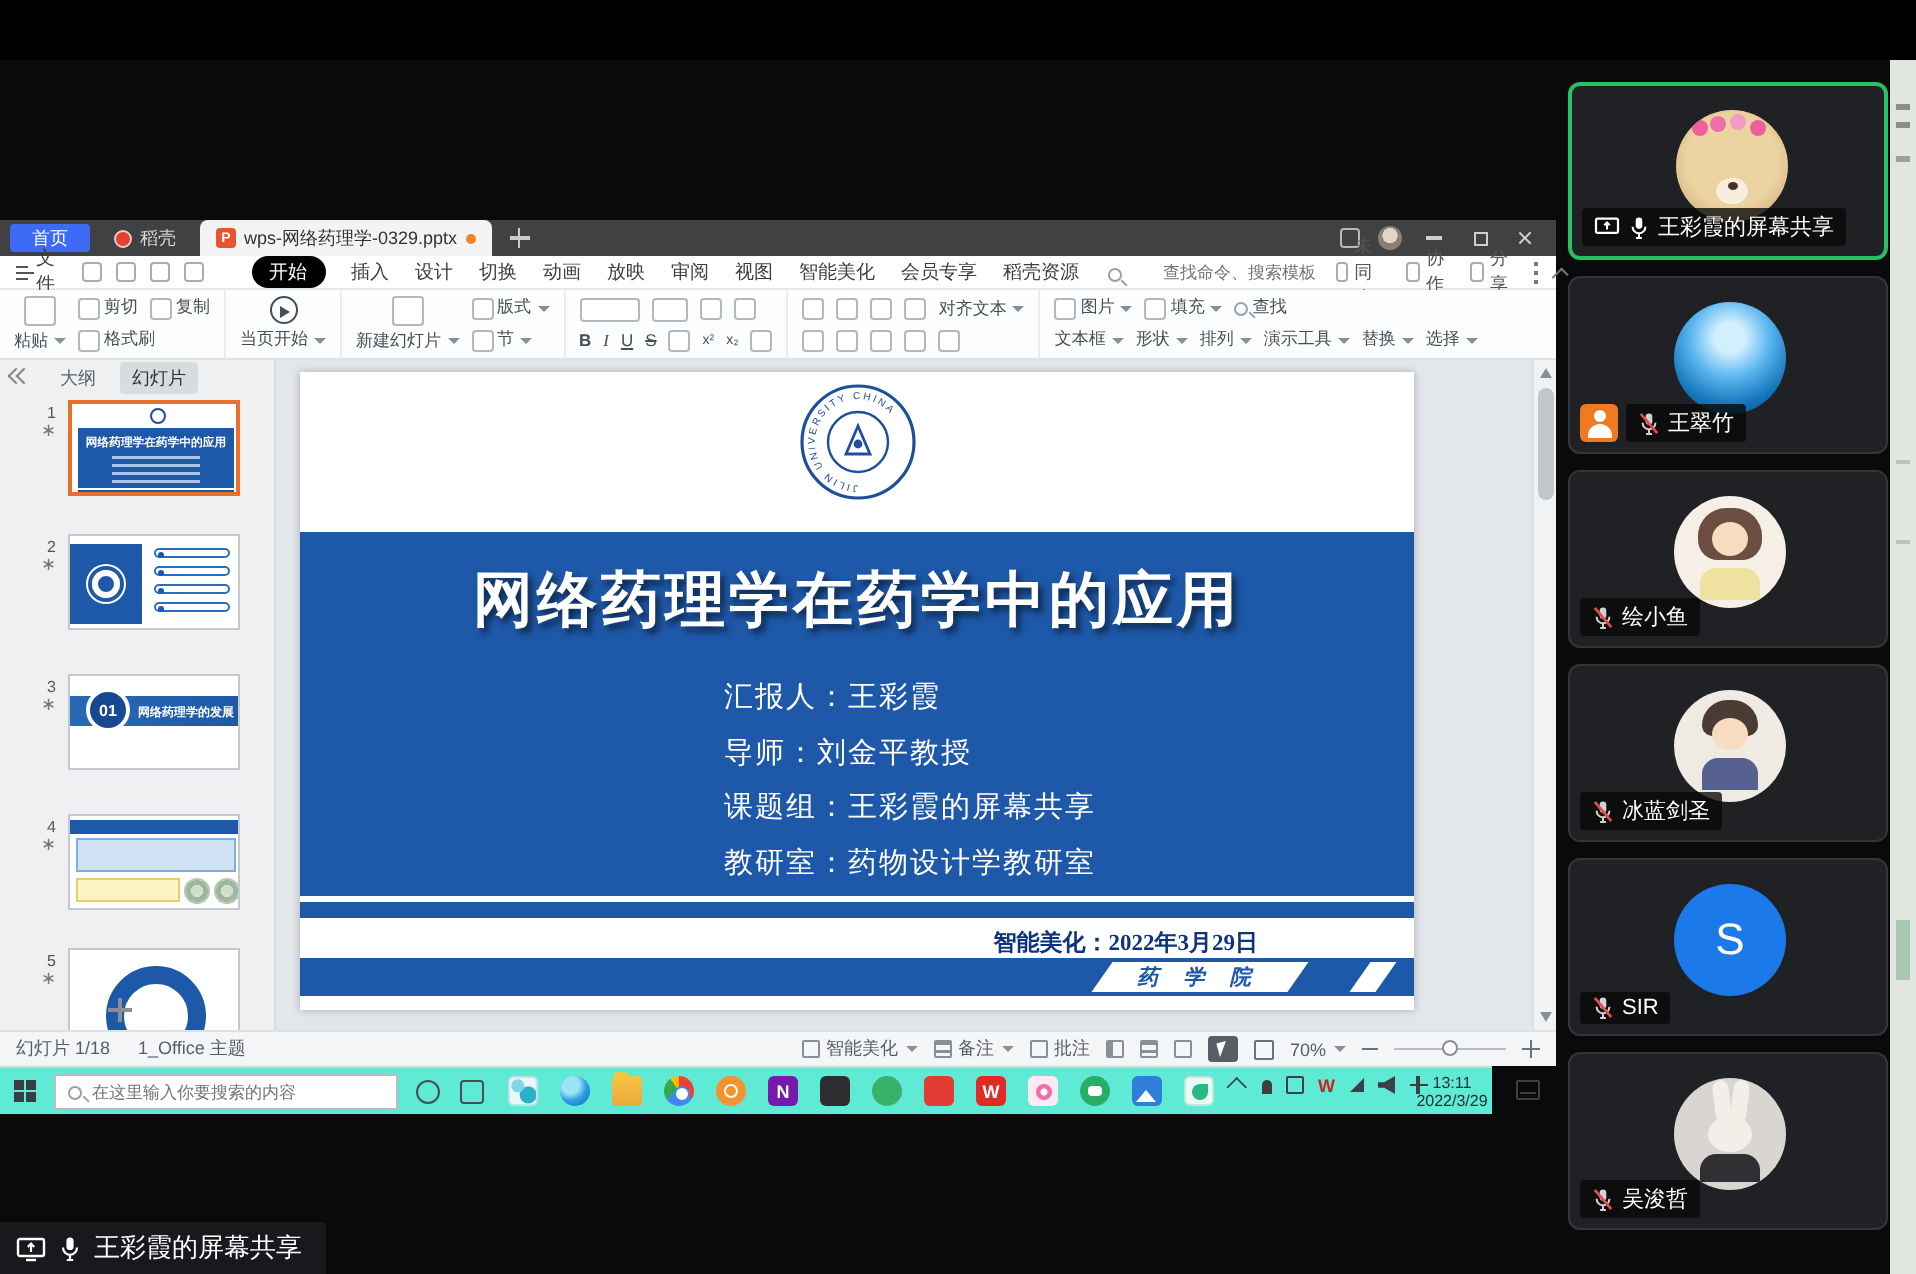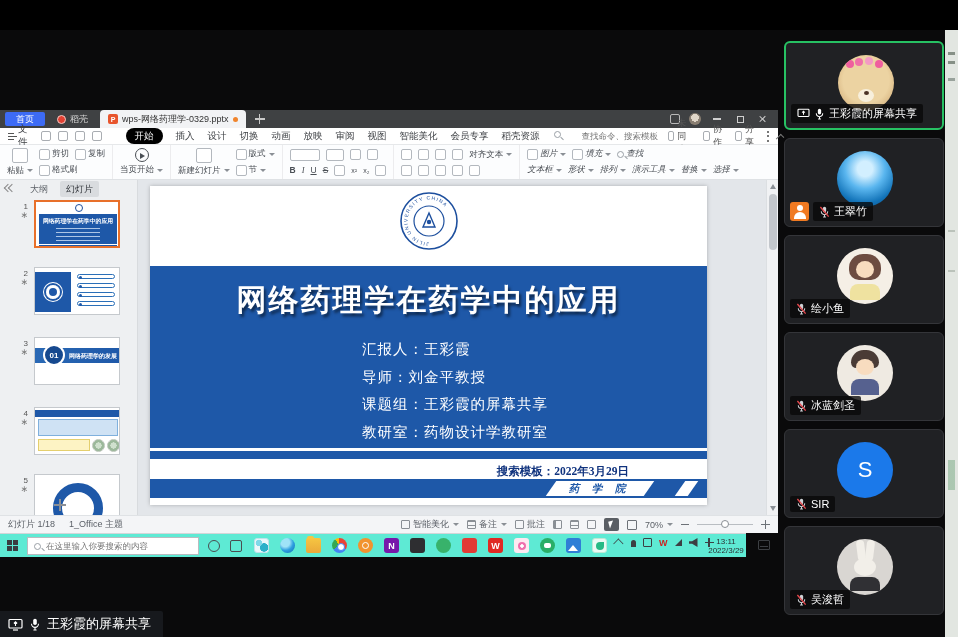--- a/index.html
+++ b/index.html
@@ -56,21 +56,21 @@
   .menubar { position:absolute; left:0; top:18px; width:778px; height:17px; background:#fff;
     border-bottom:1px solid #e6e8ea; display:flex; align-items:center; font-size:9.5px; color:#3c3f43; }
   .file-menu { display:flex; align-items:center; gap:4px; padding:0 8px; cursor:pointer; }
   .burger { width:9px; height:7px; border-top:1.3px solid #555; border-bottom:1.3px solid #555; position:relative; }
   .burger::before { content:""; position:absolute; left:0; top:2.2px; width:9px; height:1.3px; background:#555; }
   .qbar { display:flex; gap:7px; margin:0 10px 0 2px; }
   .qic { width:10px; height:10px; border:1px solid #a9adb2; border-radius:2px; background:#fff; cursor:pointer; }
   .menus { display:flex; align-items:center; gap:13px; margin-left:14px; }
   .menus span { cursor:pointer; white-space:nowrap; }
   .menu-active { background:#000000; color:#fff; border-radius:9px; padding:1.5px 9px; }
-  .menu-search { display:flex; align-items:flex-start; gap:21px; margin-left:14px; }
+  .menu-search { display:flex; align-items:flex-end; gap:21px; margin-left:14px; }
   .sglyph { width:7px; height:7px; border:1.2px solid #9aa0a6; border-radius:50%; position:relative; flex:none; }
   .sglyph::after { content:""; position:absolute; left:5.5px; top:5.5px; width:4px; height:1.2px; background:#9aa0a6; transform:rotate(45deg); }
   .menu-search input { border:0; outline:0; font-size:8.5px; color:#9aa0a6; width:86px; background:transparent; }
   .quick { margin-left:auto; display:flex; align-items:center; gap:10px; padding-right:10px; font-size:9px; color:#555; }
   .quick .qa { display:flex; align-items:center; gap:3px; cursor:pointer; }
   .dots3 { width:3px; height:11px; background:linear-gradient(#777 0 2px,transparent 2px 4.5px,#777 4.5px 6.5px,transparent 6.5px 9px,#777 9px 11px); }
   .chev-up { width:7px; height:7px; border-left:1.4px solid #777; border-top:1.4px solid #777; transform:rotate(45deg) translateY(2px); }
 
   .ribbon { position:absolute; left:0; top:35px; width:778px; height:35px; background:#fcfdfe;
     border-bottom:1px solid #dfe2e5; display:flex; align-items:stretch; font-size:8.5px; color:#4a4f55; }
@@ -436,21 +436,21 @@
             </div>
             <div class="rrow">
               <span class="ph"></span>
               <span class="ph"></span>
               <span class="ph"></span>
               <span class="ph"></span>
               <span class="ph"></span>
             </div>
           </div>
         </div>
-        <div class="rgroup" style="border-right:0;font-style:italic;">
+        <div class="rgroup" style="border-right:0;">
           <div class="rrows">
             <div class="rrow">
               <span class="rit">
                   <span class="ph"></span>
                   <span>图片</span>
                   <span class="caret"></span>
                 </span>
               <span class="rit">
                   <span class="ph"></span>
                   <span>填充</span>
@@ -571,21 +571,21 @@
           <div class="blue-box">
             <div class="slide-title">网络药理学在药学中的应用</div>
             <div class="slide-lines">
               <div>汇报人：王彩霞</div>
               <div>导师：刘金平教授</div>
               <div>课题组：王彩霞的屏幕共享</div>
               <div>教研室：药物设计学教研室</div>
             </div>
           </div>
           <div class="stripe"></div>
-          <div class="slide-date">搜索模板：2022年3月29日</div>
+          <div class="slide-date">智能美化：2022年3月29日</div>
           <div class="foot-band">
             <div class="college-para">
                 <span>药 学 院</span>
               </div>
             <div class="mini-para"></div>
           </div>
         </div>
 
         <div class="vscroll">
           <span class="arr-up"></span>

